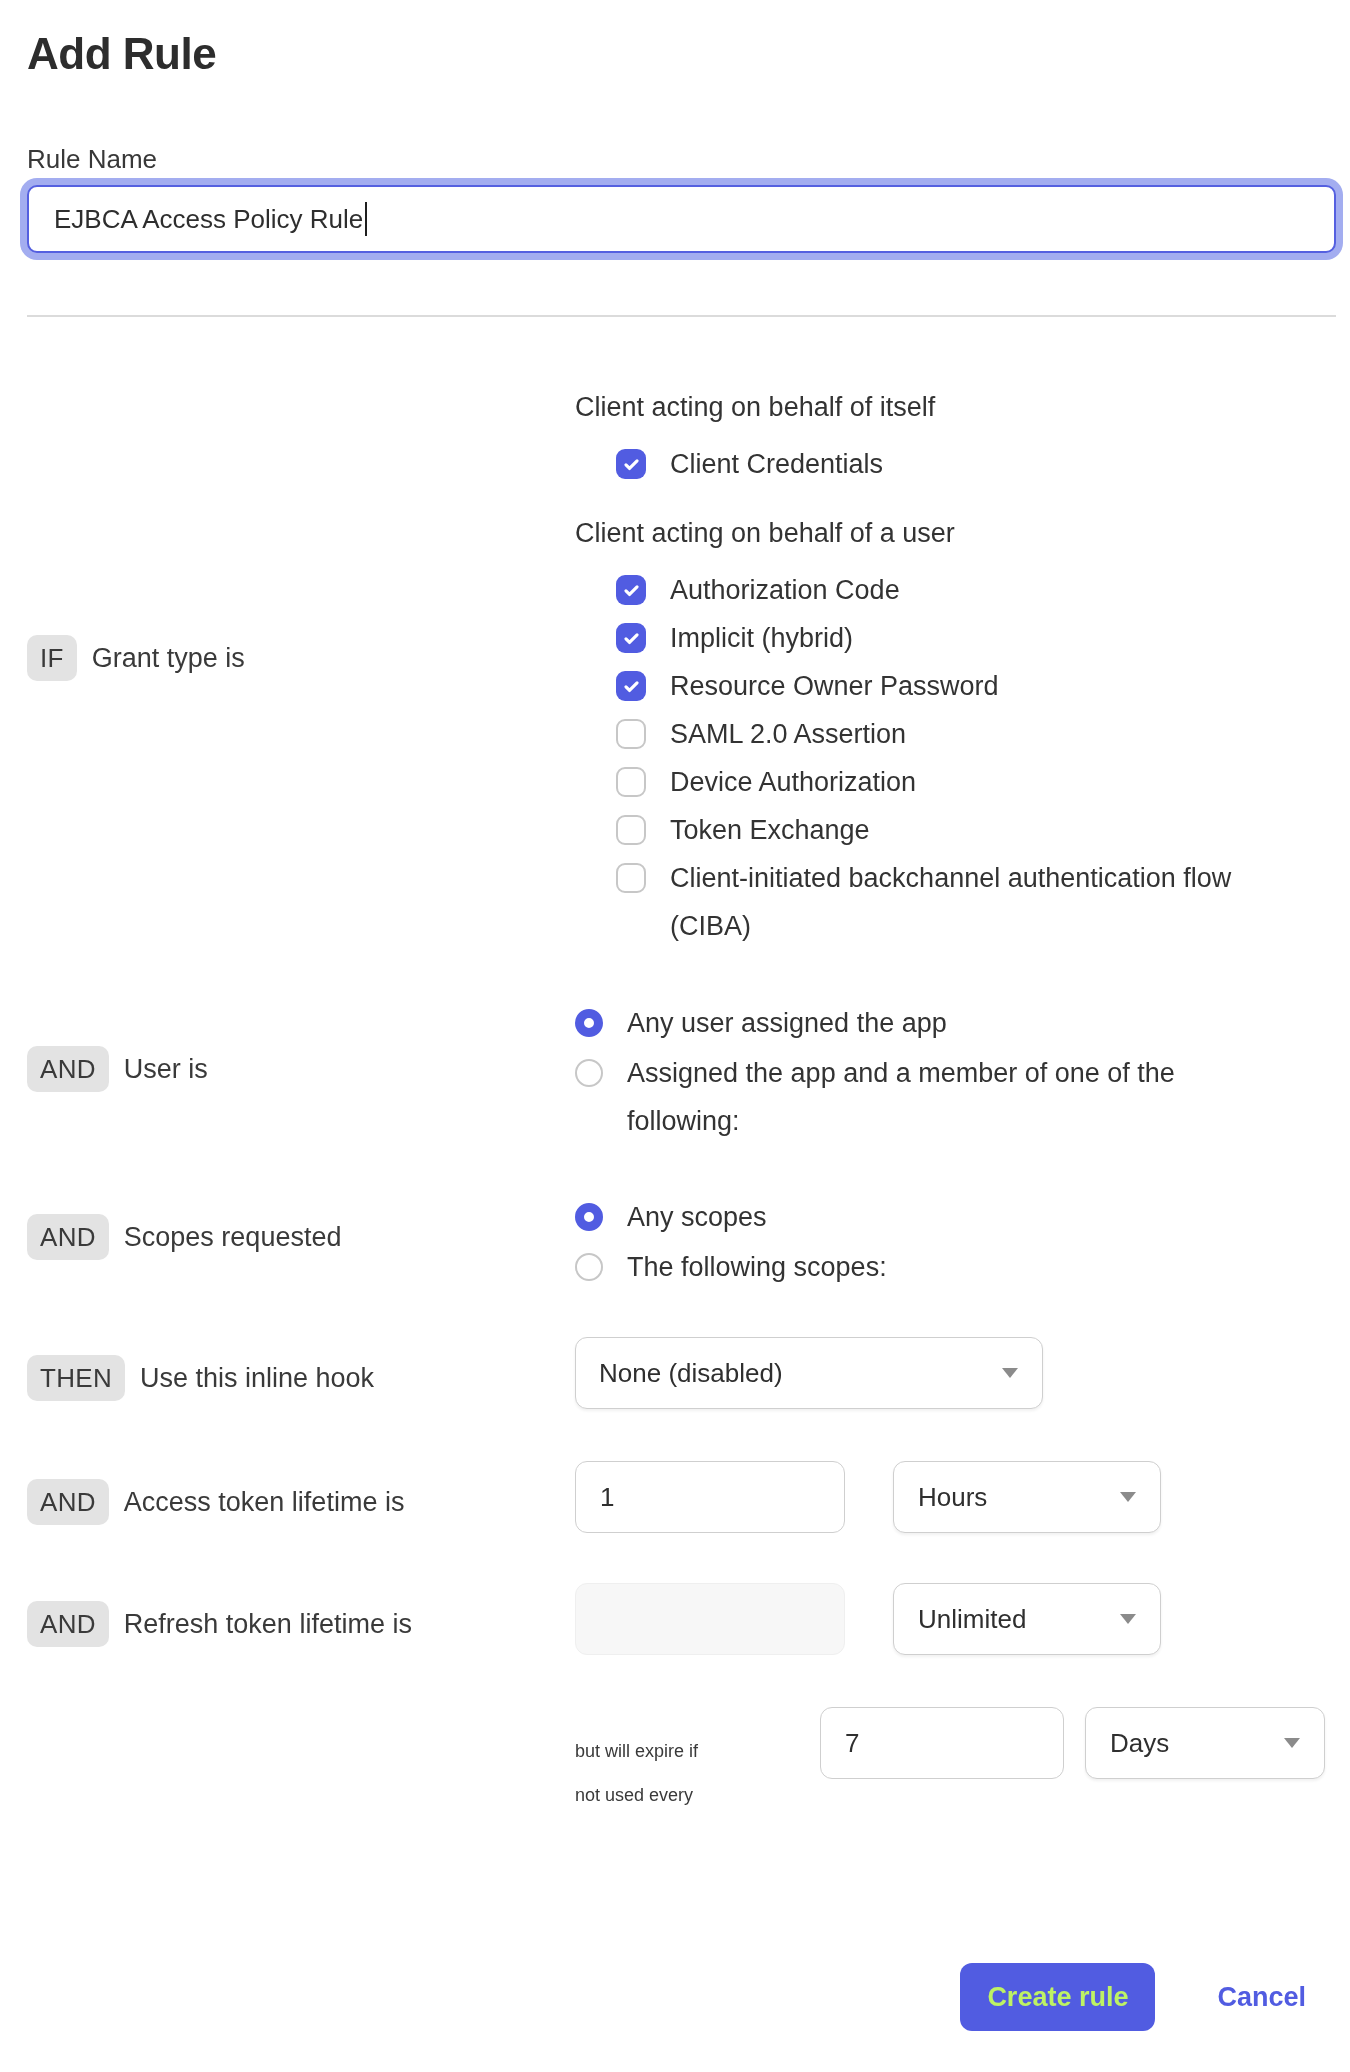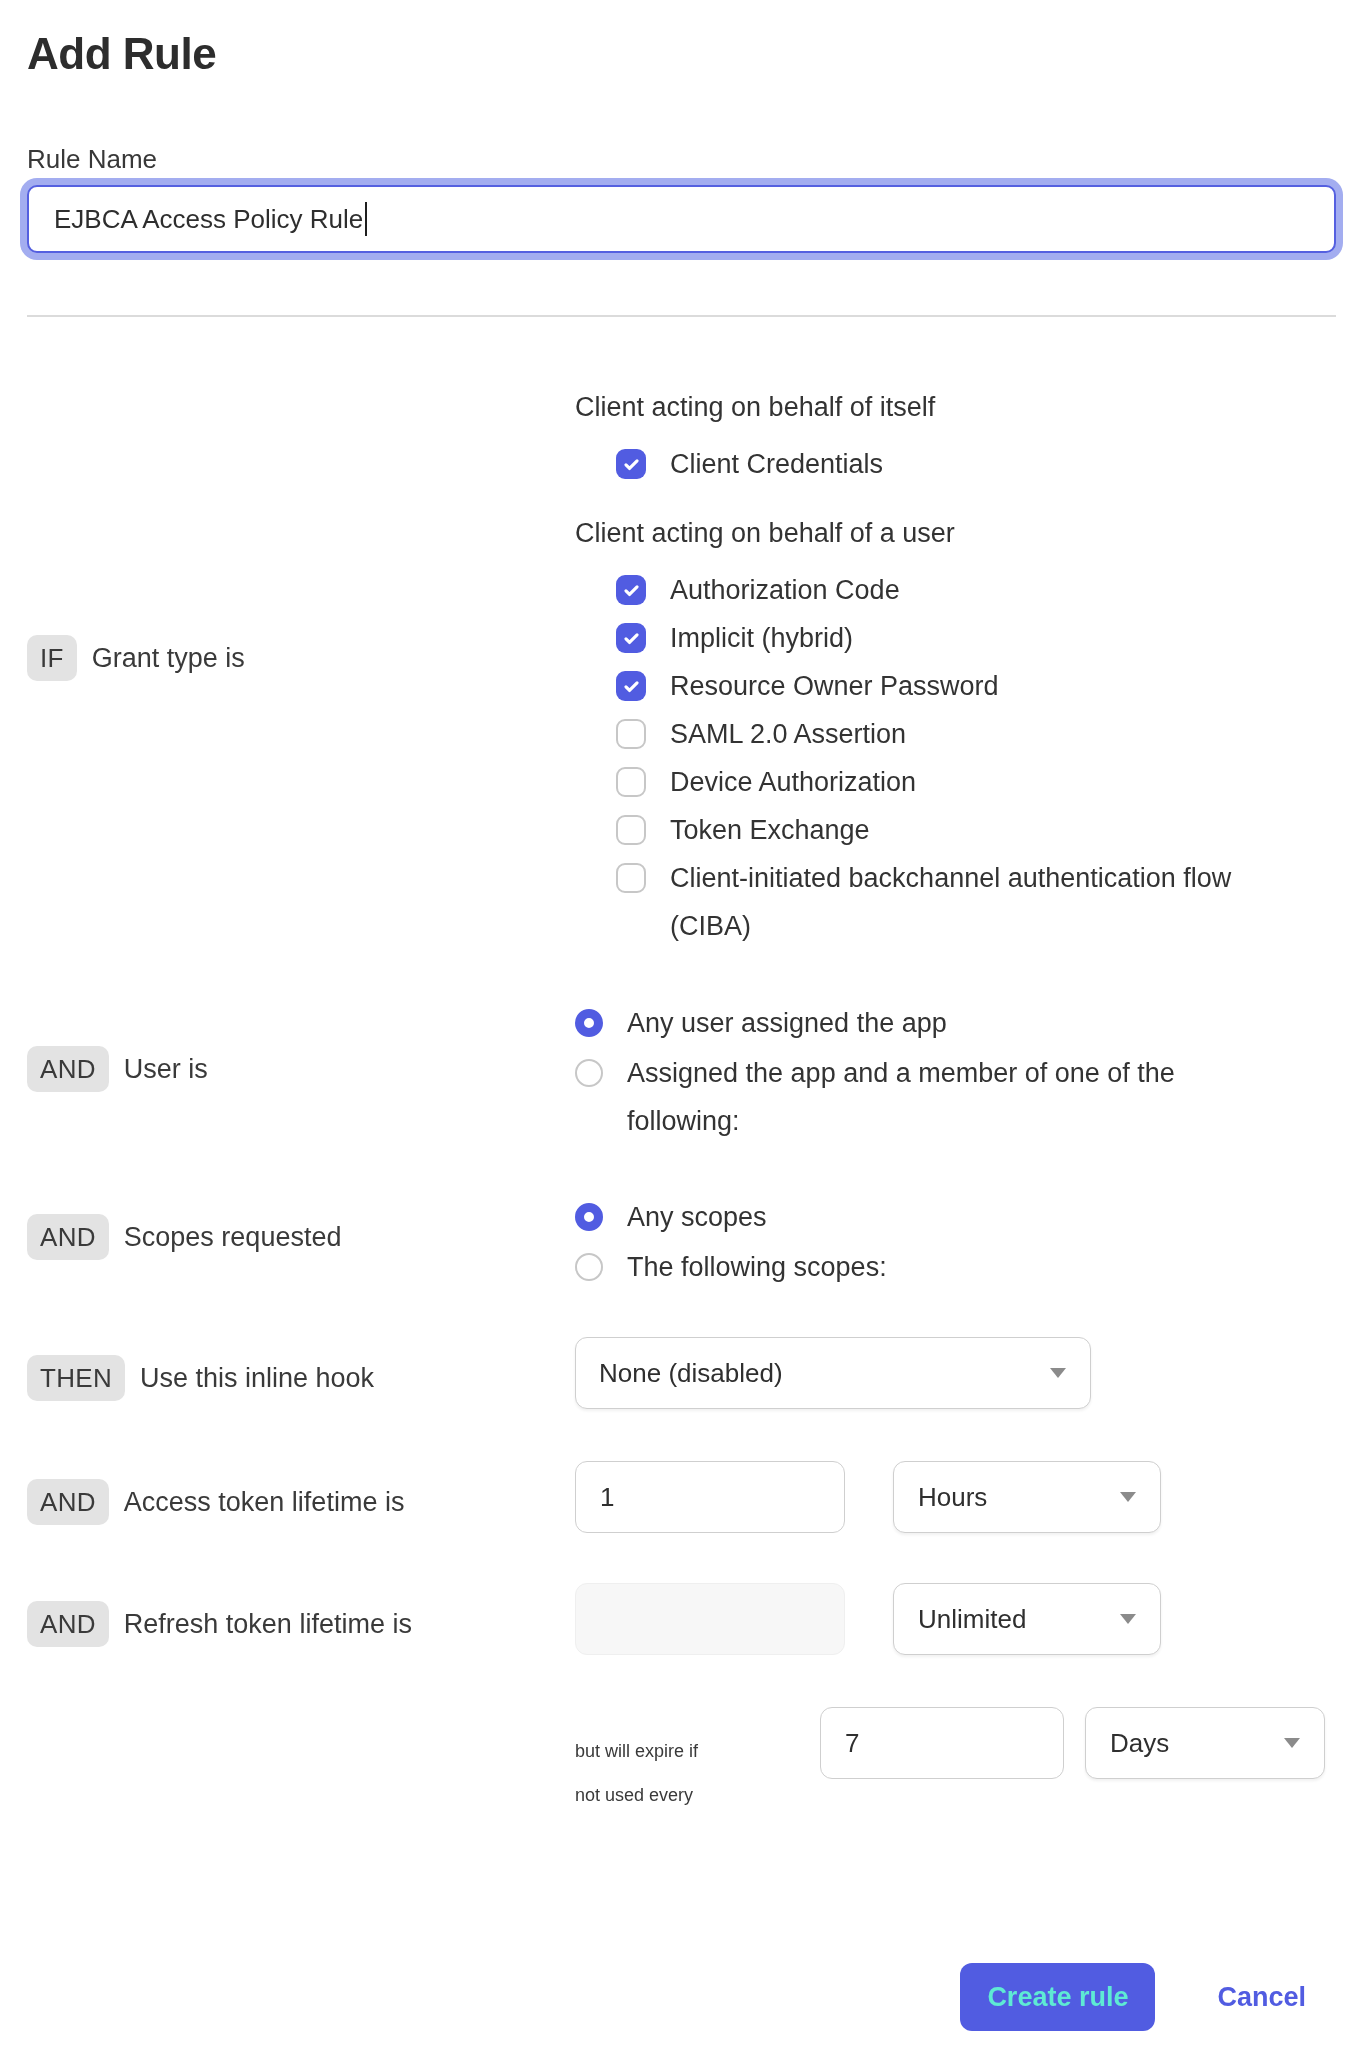--- a/index.html
+++ b/index.html
@@ -131,21 +131,21 @@
     padding:0 24px;
     box-shadow:0 2px 3px rgba(0,0,0,0.06);
   }
   .select-value{font-size:26px;color:#2f2f2f;flex:1;}
   .select-caret{
     width:0;height:0;flex:none;
     border-left:8px solid transparent;
     border-right:8px solid transparent;
     border-top:10px solid #8b8b8b;
   }
-  .select-hook{width:516px;padding-left:23px;}
+  .select-hook{width:468px;padding-left:23px;}
   .select-unit{width:268px;}
   .select-days{width:240px;}
 
   .ctl-pair{display:flex;gap:48px;}
   .text-input{
     height:72px;width:270px;
     border:1.5px solid var(--ctl-border);
     border-radius:12px;background:#fff;
     display:flex;align-items:center;
     padding:0 24px;
@@ -168,21 +168,21 @@
   .footer{
     margin-top:146px;
     display:flex;justify-content:flex-end;align-items:center;
     gap:62px;
     padding-right:30px;
   }
   .btn-primary{
     height:68px;
     padding:6px 27px;
     background:var(--accent);
-    color:#5eead4;
+    color:#bef264;
     font-size:27px;
     font-weight:700;
     border:none;border-radius:12px;
     font-family:"Liberation Sans", sans-serif;
     display:flex;align-items:center;
     cursor:pointer;
   }
   .link-cancel{
     color:var(--accent);
     font-size:27px;font-weight:700;

